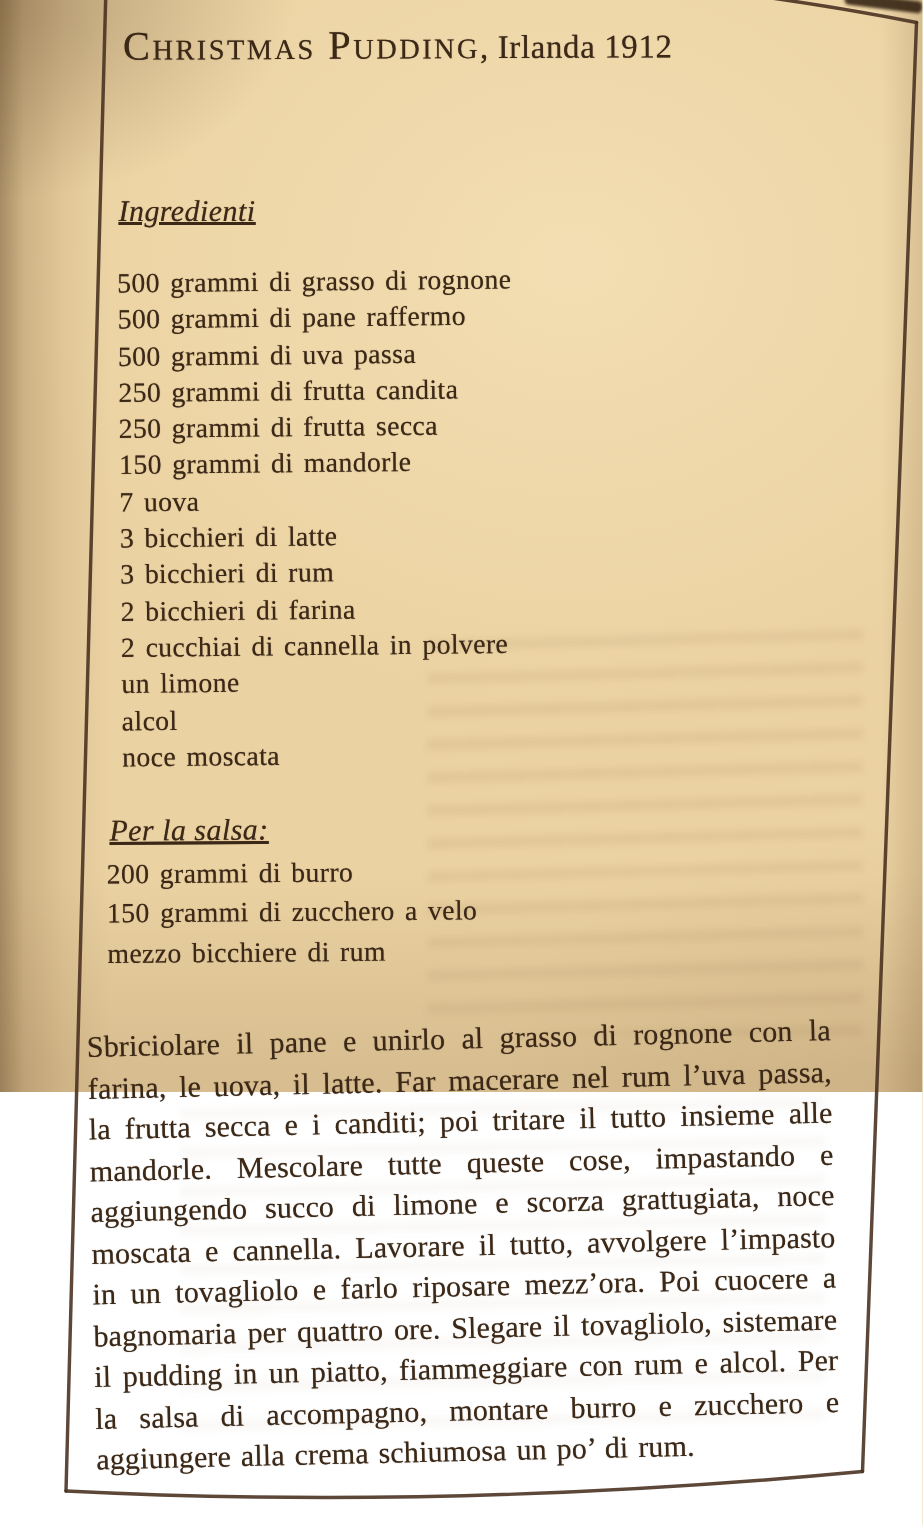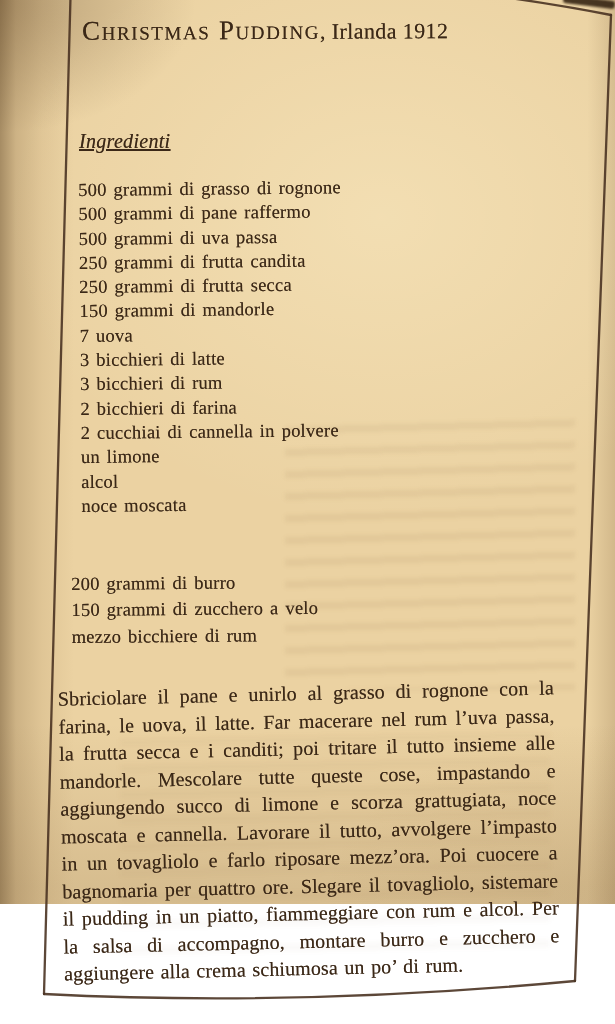--- a/index.html
+++ b/index.html
@@ -8,21 +8,21 @@
     overflow: hidden;
     font-family: "Liberation Serif", serif;
   }
   :root {
     --paper: #ebd2a2;
     --ink: #3b2817;
     --border: #4a3322;
   }
   .photo {
     position: relative;
-    width: 615px; height: 904px;
+    width: 615px; height: 728px;
     background-color: var(--paper);
     background-image:
       radial-gradient(ellipse 520px 420px at 62% 24%, rgba(255,242,205,0.38), rgba(255,242,205,0) 72%),
       linear-gradient(90deg, rgba(82,55,24,0.45) 0px, rgba(110,78,40,0.24) 16px, rgba(140,105,60,0.12) 42px, rgba(0,0,0,0) 74px),
       linear-gradient(270deg, rgba(95,65,30,0.18) 0%, rgba(0,0,0,0) 4.5%),
       linear-gradient(180deg, rgba(0,0,0,0) 80%, rgba(100,70,35,0.15) 98%),
       radial-gradient(ellipse 280px 190px at 0% 0%, rgba(70,45,20,0.32), rgba(70,45,20,0) 70%),
       radial-gradient(ellipse 420px 260px at 100% 100%, rgba(120,85,45,0.10), rgba(120,85,45,0) 70%);
   }
   .frame-svg {
@@ -152,20 +152,21 @@
       <div class="ing-line">7 uova</div>
       <div class="ing-line">3 bicchieri di latte</div>
       <div class="ing-line">3 bicchieri di rum</div>
       <div class="ing-line">2 bicchieri di farina</div>
       <div class="ing-line">2 cucchiai di cannella in polvere</div>
       <div class="ing-line">un limone</div>
       <div class="ing-line">alcol</div>
       <div class="ing-line">noce moscata</div>
     </div>
 
+  <div class="txt section-head salsa-head">Per la salsa:</div>
 
   <div class="txt salsa-list">
       <div class="ing-line">200 grammi di burro</div>
       <div class="ing-line">150 grammi di zucchero a velo</div>
       <div class="ing-line">mezzo bicchiere di rum</div>
     </div>
 
   <p class="instructions">Sbriciolare il pane e unirlo al grasso di rognone con la farina, le uova, il latte. Far macerare nel rum l’uva passa, la frutta secca e i canditi; poi tritare il tutto insieme alle mandorle. Mescolare tutte queste cose, impastando e aggiungendo succo di limone e scorza grattugiata, noce moscata e cannella. Lavorare il tutto, avvolgere l’impasto in un tovagliolo e farlo riposare mezz’ora. Poi cuocere a bagnomaria per quattro ore. Slegare il tovagliolo, sistemare il pudding in un piatto, fiammeggiare con rum e alcol. Per la salsa di accompagno, montare burro e zucchero e aggiungere alla crema schiumosa un po’ di rum.</p>
 
 </div>

